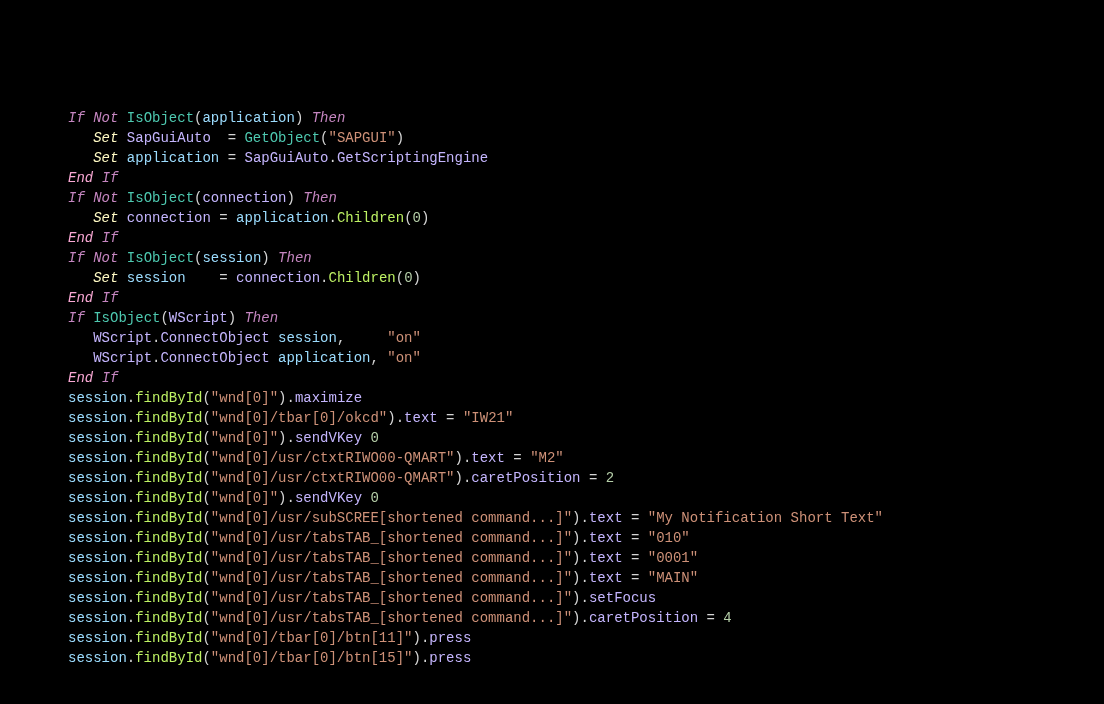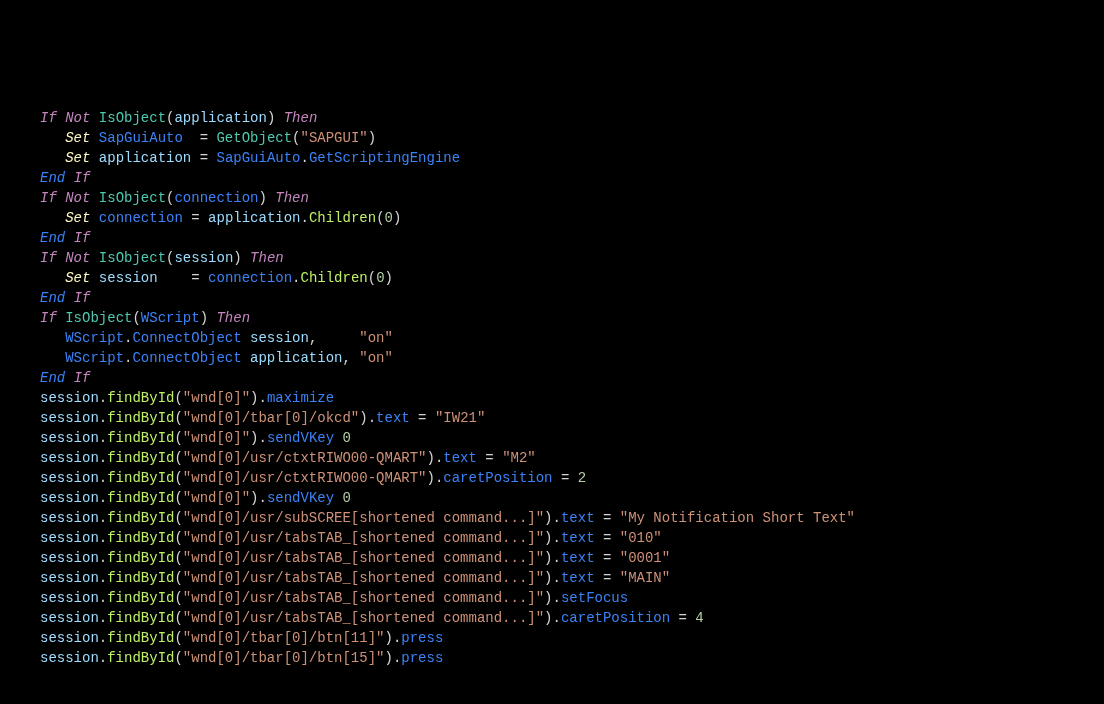--- a/index.html
+++ b/index.html
@@ -7,33 +7,34 @@
     padding: 28px 40px;
     background: #000000;
     font-family: Consolas, 'Courier New', monospace;
     font-size: 14px;
     line-height: 20px;
     color: #d4d4d4;
     white-space: pre;
   }
   .code-line {
     display: block;
+    margin-left: 28px;
   }
   .kw-if     { color: #c586c0; font-style: italic; }
   .kw-not    { color: #c586c0; font-style: italic; }
   .kw-then   { color: #c586c0; font-style: italic; }
-  .kw-end    { color: #3b82f6; font-style: italic; }
+  .kw-end    { color: #f9a8d4; font-style: italic; }
   .kw-set    { color: #fef9c3; font-style: italic; }
   .fn        { color: #4ec9b0; }
   .member    { color: #bef264; }
   .var       { color: #9cdcfe; }
   .str       { color: #ce9178; }
   .num       { color: #b5cea8; }
   .pun       { color: #d4d4d4; }
-  .white     { color: #3b82f6; }
+  .white     { color: #c4b5fd; }
 </style>
 </head>
 <body>
 
 
 
 <div id="code-container"><span class="code-line"><span class="kw-if">If</span><span> </span><span class="kw-not">Not</span><span> </span><span class="fn">IsObject</span><span class="pun">(</span><span class="var">application</span><span class="pun">)</span><span> </span><span class="kw-then">Then</span></span><span class="code-line">   <span class="kw-set">Set</span><span> </span><span class="white">SapGuiAuto</span><span>  = </span><span class="fn">GetObject</span><span class="pun">(</span><span class="str">"SAPGUI"</span><span class="pun">)</span></span><span class="code-line">   <span class="kw-set">Set</span><span> </span><span class="var">application</span><span> = </span><span class="white">SapGuiAuto</span><span class="pun">.</span><span class="white">GetScriptingEngine</span></span><span class="code-line"><span class="kw-end">End</span><span> </span><span class="kw-if">If</span></span><span class="code-line"><span class="kw-if">If</span><span> </span><span class="kw-not">Not</span><span> </span><span class="fn">IsObject</span><span class="pun">(</span><span class="white">connection</span><span class="pun">)</span><span> </span><span class="kw-then">Then</span></span><span class="code-line">   <span class="kw-set">Set</span><span> </span><span class="white">connection</span><span> = </span><span class="var">application</span><span class="pun">.</span><span class="member">Children</span><span class="pun">(</span><span class="num">0</span><span class="pun">)</span></span><span class="code-line"><span class="kw-end">End</span><span> </span><span class="kw-if">If</span></span><span class="code-line"><span class="kw-if">If</span><span> </span><span class="kw-not">Not</span><span> </span><span class="fn">IsObject</span><span class="pun">(</span><span class="var">session</span><span class="pun">)</span><span> </span><span class="kw-then">Then</span></span><span class="code-line">   <span class="kw-set">Set</span><span> </span><span class="var">session</span><span>    = </span><span class="white">connection</span><span class="pun">.</span><span class="member">Children</span><span class="pun">(</span><span class="num">0</span><span class="pun">)</span></span><span class="code-line"><span class="kw-end">End</span><span> </span><span class="kw-if">If</span></span><span class="code-line"><span class="kw-if">If</span><span> </span><span class="fn">IsObject</span><span class="pun">(</span><span class="white">WScript</span><span class="pun">)</span><span> </span><span class="kw-then">Then</span></span><span class="code-line">   <span class="white">WScript</span><span class="pun">.</span><span class="white">ConnectObject</span><span> </span><span class="var">session</span><span>,     </span><span class="str">"on"</span></span><span class="code-line">   <span class="white">WScript</span><span class="pun">.</span><span class="white">ConnectObject</span><span> </span><span class="var">application</span><span>, </span><span class="str">"on"</span></span><span class="code-line"><span class="kw-end">End</span><span> </span><span class="kw-if">If</span></span><span class="code-line"><span class="var">session</span><span class="pun">.</span><span class="member">findById</span><span class="pun">(</span><span class="str">"wnd[0]"</span><span class="pun">)</span><span class="pun">.</span><span class="white">maximize</span></span><span class="code-line"><span class="var">session</span><span class="pun">.</span><span class="member">findById</span><span class="pun">(</span><span class="str">"wnd[0]/tbar[0]/okcd"</span><span class="pun">)</span><span class="pun">.</span><span class="white">text</span><span> = </span><span class="str">"IW21"</span></span><span class="code-line"><span class="var">session</span><span class="pun">.</span><span class="member">findById</span><span class="pun">(</span><span class="str">"wnd[0]"</span><span class="pun">)</span><span class="pun">.</span><span class="white">sendVKey</span><span> </span><span class="num">0</span></span><span class="code-line"><span class="var">session</span><span class="pun">.</span><span class="member">findById</span><span class="pun">(</span><span class="str">"wnd[0]/usr/ctxtRIWO00-QMART"</span><span class="pun">)</span><span class="pun">.</span><span class="white">text</span><span> = </span><span class="str">"M2"</span></span><span class="code-line"><span class="var">session</span><span class="pun">.</span><span class="member">findById</span><span class="pun">(</span><span class="str">"wnd[0]/usr/ctxtRIWO00-QMART"</span><span class="pun">)</span><span class="pun">.</span><span class="white">caretPosition</span><span> = </span><span class="num">2</span></span><span class="code-line"><span class="var">session</span><span class="pun">.</span><span class="member">findById</span><span class="pun">(</span><span class="str">"wnd[0]"</span><span class="pun">)</span><span class="pun">.</span><span class="white">sendVKey</span><span> </span><span class="num">0</span></span><span class="code-line"><span class="var">session</span><span class="pun">.</span><span class="member">findById</span><span class="pun">(</span><span class="str">"wnd[0]/usr/subSCREE[shortened command...]"</span><span class="pun">)</span><span class="pun">.</span><span class="white">text</span><span> = </span><span class="str">"My Notification Short Text"</span></span><span class="code-line"><span class="var">session</span><span class="pun">.</span><span class="member">findById</span><span class="pun">(</span><span class="str">"wnd[0]/usr/tabsTAB_[shortened command...]"</span><span class="pun">)</span><span class="pun">.</span><span class="white">text</span><span> = </span><span class="str">"010"</span></span><span class="code-line"><span class="var">session</span><span class="pun">.</span><span class="member">findById</span><span class="pun">(</span><span class="str">"wnd[0]/usr/tabsTAB_[shortened command...]"</span><span class="pun">)</span><span class="pun">.</span><span class="white">text</span><span> = </span><span class="str">"0001"</span></span><span class="code-line"><span class="var">session</span><span class="pun">.</span><span class="member">findById</span><span class="pun">(</span><span class="str">"wnd[0]/usr/tabsTAB_[shortened command...]"</span><span class="pun">)</span><span class="pun">.</span><span class="white">text</span><span> = </span><span class="str">"MAIN"</span></span><span class="code-line"><span class="var">session</span><span class="pun">.</span><span class="member">findById</span><span class="pun">(</span><span class="str">"wnd[0]/usr/tabsTAB_[shortened command...]"</span><span class="pun">)</span><span class="pun">.</span><span class="white">setFocus</span></span><span class="code-line"><span class="var">session</span><span class="pun">.</span><span class="member">findById</span><span class="pun">(</span><span class="str">"wnd[0]/usr/tabsTAB_[shortened command...]"</span><span class="pun">)</span><span class="pun">.</span><span class="white">caretPosition</span><span> = </span><span class="num">4</span></span><span class="code-line"><span class="var">session</span><span class="pun">.</span><span class="member">findById</span><span class="pun">(</span><span class="str">"wnd[0]/tbar[0]/btn[11]"</span><span class="pun">)</span><span class="pun">.</span><span class="white">press</span></span><span class="code-line"><span class="var">session</span><span class="pun">.</span><span class="member">findById</span><span class="pun">(</span><span class="str">"wnd[0]/tbar[0]/btn[15]"</span><span class="pun">)</span><span class="pun">.</span><span class="white">press</span></span></div>
 
 
 

